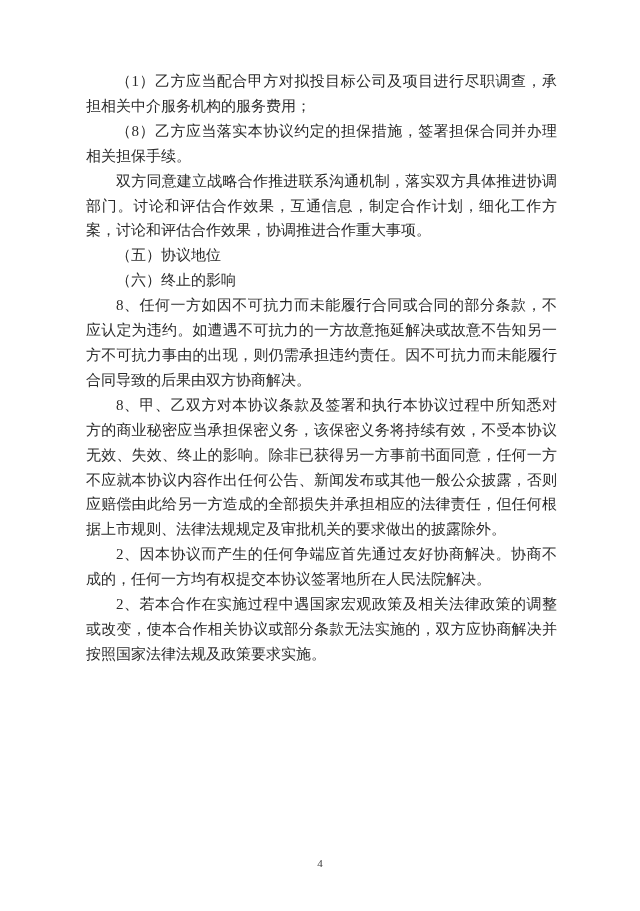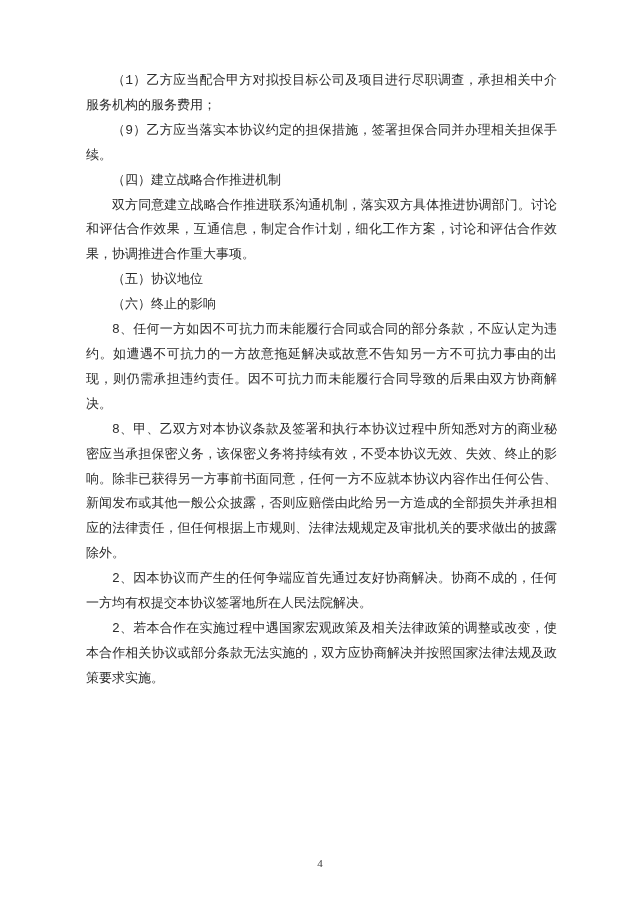--- a/index.html
+++ b/index.html
@@ -23,28 +23,28 @@
   }
   .text-block {
     position: absolute;
     left: 86px;
     top: 69px;
     width: 471px;
   }
   .text-block p {
     margin: 0;
     padding: 0;
-    font-size: 13px;
+    font-size: 15px;
     line-height: 24.9px;
     color: #2b2b2b;
     text-align: justify;
     text-justify: inter-ideograph;
     text-indent: 2em;
     word-break: break-all;
-    font-family: Liberation Mono, monospace;
+    font-family: Liberation Serif, serif;
   }
   .text-block p.heading {
     text-align: left;
   }
   .page-footer {
     position: absolute;
     left: 0;
     top: 853px;
     width: 640px;
     text-align: center;
@@ -56,22 +56,21 @@
     font-family: "Liberation Serif", "DejaVu Serif", serif;
   }
 </style>
 </head>
 <body>
 
 <div class="page">
 
   <div class="text-block">
     <p>（1）乙方应当配合甲方对拟投目标公司及项目进行尽职调查，承担相关中介服务机构的服务费用；</p>
-    <p>（9）乙方应当落实本协议约定的担保措施，签署担保合同并办理相关担保手续。</p>
-    <p class="heading">（四）建立战略合作推进机制</p>
+    <p>（8）乙方应当落实本协议约定的担保措施，签署担保合同并办理相关担保手续。</p>
     <p>双方同意建立战略合作推进联系沟通机制，落实双方具体推进协调部门。讨论和评估合作效果，互通信息，制定合作计划，细化工作方案，讨论和评估合作效果，协调推进合作重大事项。</p>
     <p class="heading">（五）协议地位</p>
     <p class="heading">（六）终止的影响</p>
     <p>8、任何一方如因不可抗力而未能履行合同或合同的部分条款，不应认定为违约。如遭遇不可抗力的一方故意拖延解决或故意不告知另一方不可抗力事由的出现，则仍需承担违约责任。因不可抗力而未能履行合同导致的后果由双方协商解决。</p>
     <p>8、甲、乙双方对本协议条款及签署和执行本协议过程中所知悉对方的商业秘密应当承担保密义务，该保密义务将持续有效，不受本协议无效、失效、终止的影响。除非已获得另一方事前书面同意，任何一方不应就本协议内容作出任何公告、新闻发布或其他一般公众披露，否则应赔偿由此给另一方造成的全部损失并承担相应的法律责任，但任何根据上市规则、法律法规规定及审批机关的要求做出的披露除外。</p>
     <p>2、因本协议而产生的任何争端应首先通过友好协商解决。协商不成的，任何一方均有权提交本协议签署地所在人民法院解决。</p>
     <p>2、若本合作在实施过程中遇国家宏观政策及相关法律政策的调整或改变，使本合作相关协议或部分条款无法实施的，双方应协商解决并按照国家法律法规及政策要求实施。</p>
   </div>
 
   <div class="page-footer">

